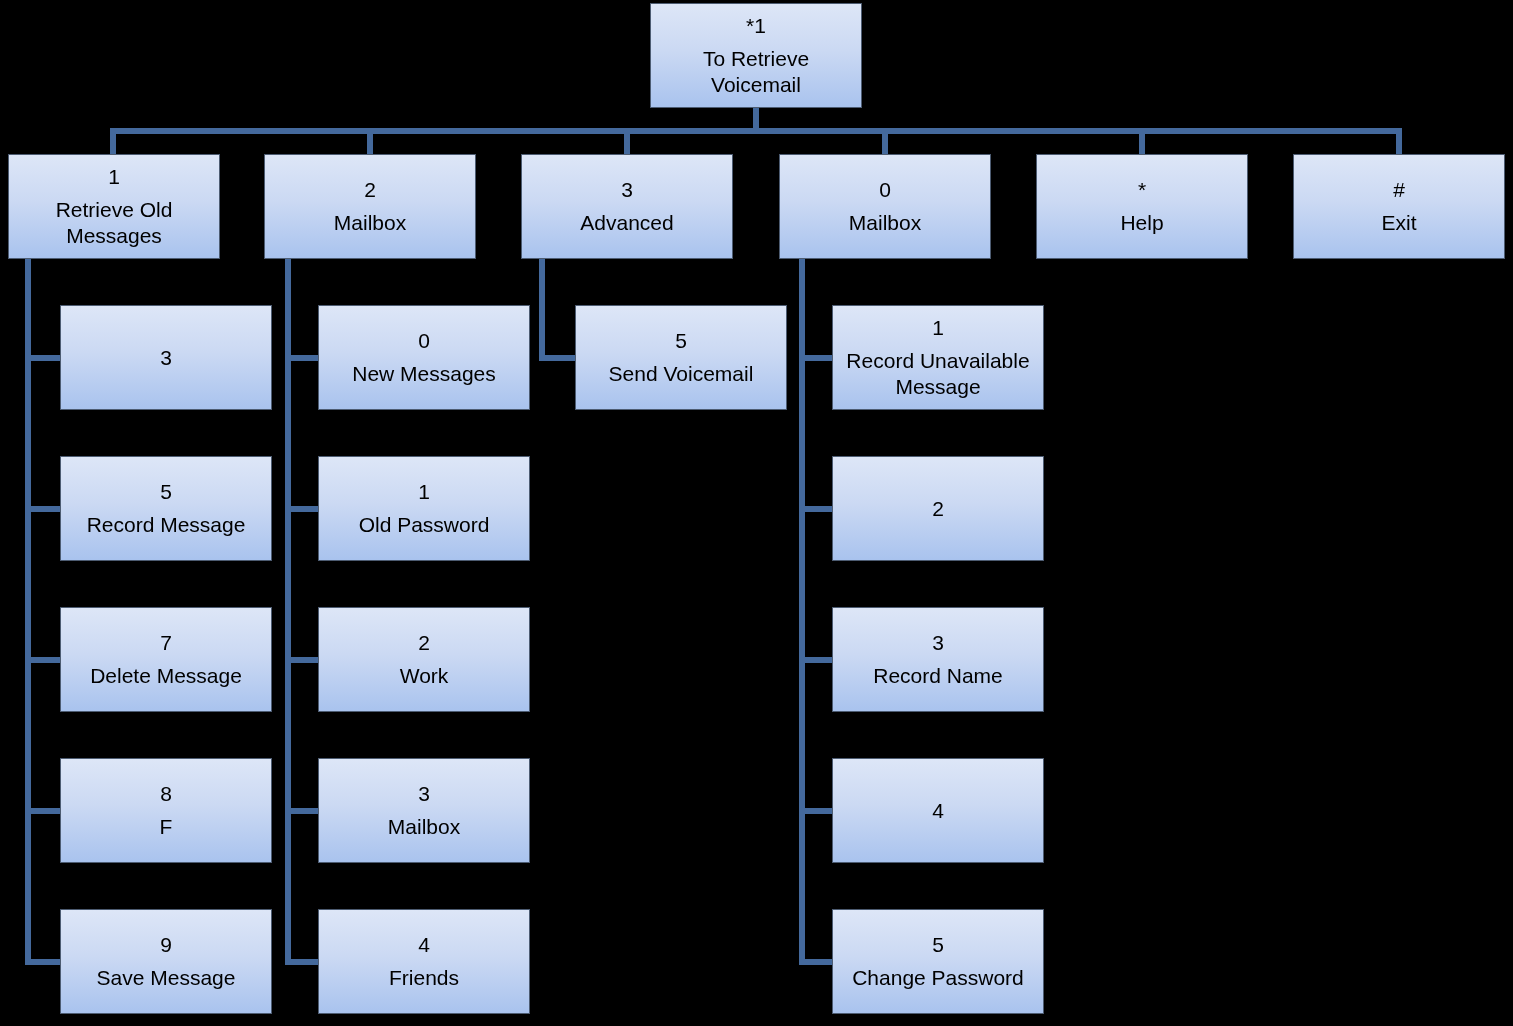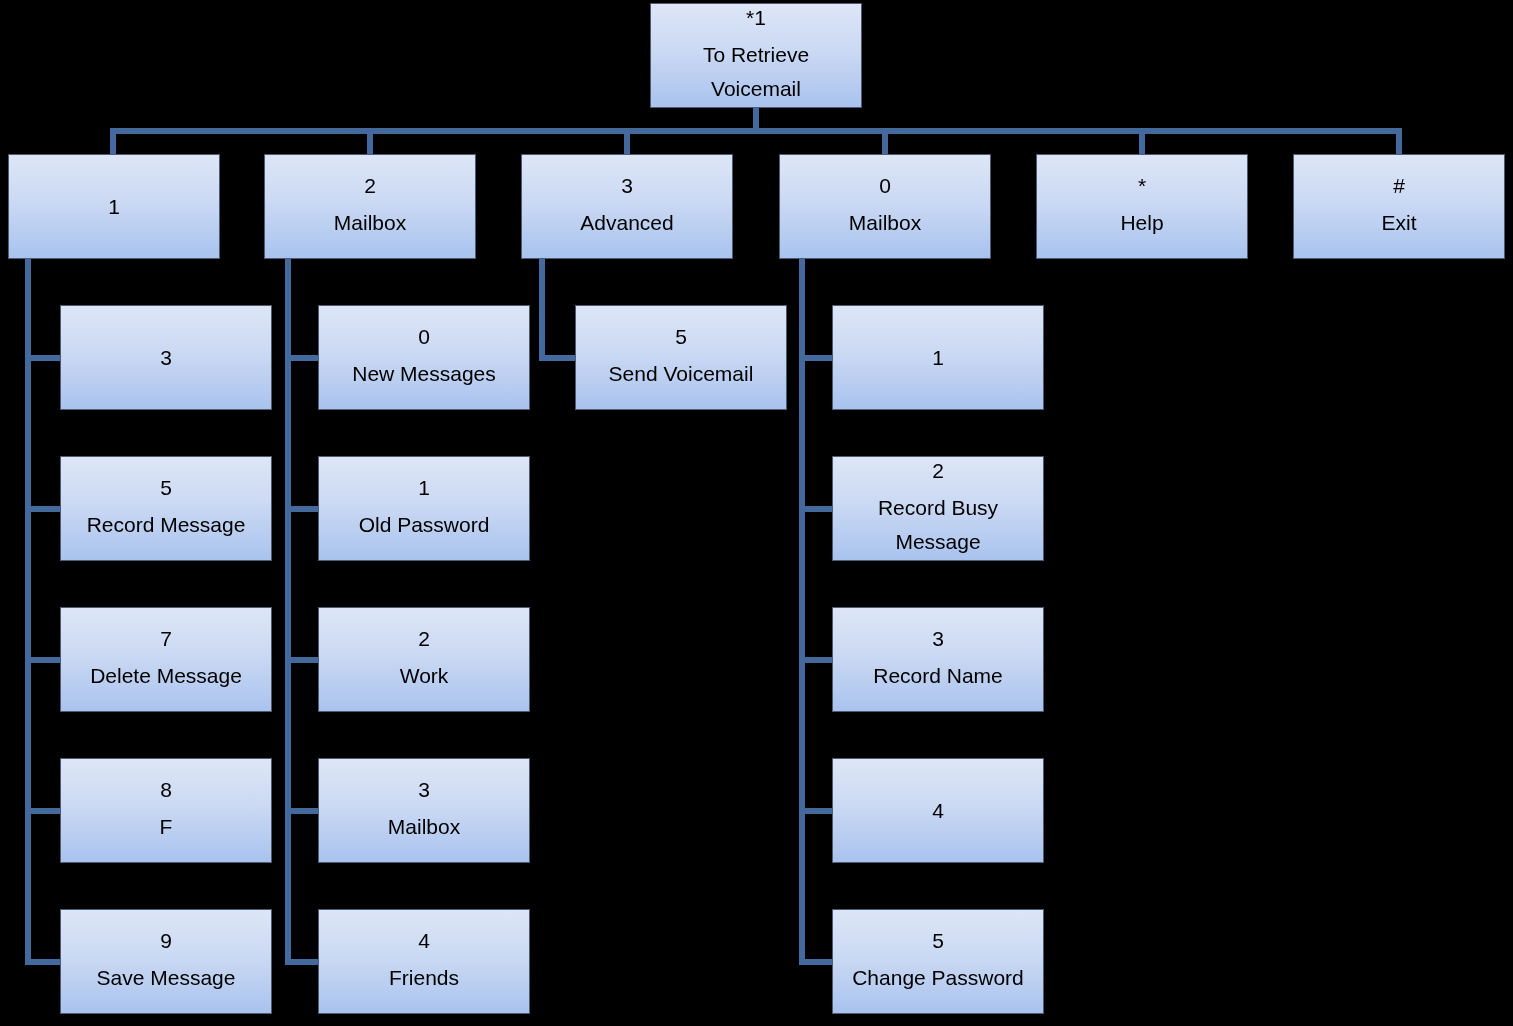--- a/index.html
+++ b/index.html
@@ -8,21 +8,21 @@
     font-family:"Liberation Sans",sans-serif;color:#000;overflow:hidden;
   }
   .node{
     position:absolute;width:212px;height:105px;box-sizing:border-box;
     background:linear-gradient(180deg,#dde6f7 0%,#cbd9f3 45%,#a9c3ee 100%);
     border:1.5px solid #4d5c72;
     display:flex;flex-direction:column;justify-content:center;align-items:center;
     gap:9px;text-align:center;padding:0 8px;
   }
   .key{font-size:21px;line-height:23px;}
-  .label{font-size:21px;line-height:34px;}
+  .label{font-size:21px;line-height:26px;}
   .label:empty{display:none;}
   .line{position:absolute;background:#44699c;}
   
   .lvl2{top:154px;}
   
   .rA{top:305px;} .rB{top:456px;} .rC{top:607px;} .rD{top:758px;} .rE{top:909px;}
   .c1{left:60px;} .c2{left:318px;} .c3{left:575px;} .c4{left:832px;}
 </style>
 </head>
 <body>
@@ -62,20 +62,21 @@
   <div class="line" style="left:799px;top:808px;width:33px;height:6px"></div>
   <div class="line" style="left:799px;top:959px;width:33px;height:6px"></div>
 
   <div class="node" style="left:650px;top:3px">
     <div class="key">*1</div>
     <div class="label">To Retrieve Voicemail</div>
   </div>
 
   <div class="node lvl2" style="left:8px">
     <div class="key">1</div>
+    <div class="label">Retrieve Old Messages</div>
   </div>
   <div class="node lvl2" style="left:264px">
     <div class="key">2</div>
     <div class="label">Mailbox</div>
   </div>
   <div class="node lvl2" style="left:521px">
     <div class="key">3</div>
     <div class="label">Advanced</div>
   </div>
   <div class="node lvl2" style="left:779px">
@@ -133,24 +134,24 @@
     <div class="label">Friends</div>
   </div>
 
   <div class="node c3 rA">
     <div class="key">5</div>
     <div class="label">Send Voicemail</div>
   </div>
 
   <div class="node c4 rA">
     <div class="key">1</div>
+    <div class="label">Record Unavailable Message</div>
   </div>
   <div class="node c4 rB">
     <div class="key">2</div>
-    <div class="label">Record Busy Message</div>
   </div>
   <div class="node c4 rC">
     <div class="key">3</div>
     <div class="label">Record Name</div>
   </div>
   <div class="node c4 rD">
     <div class="key">4</div>
   </div>
   <div class="node c4 rE">
     <div class="key">5</div>

